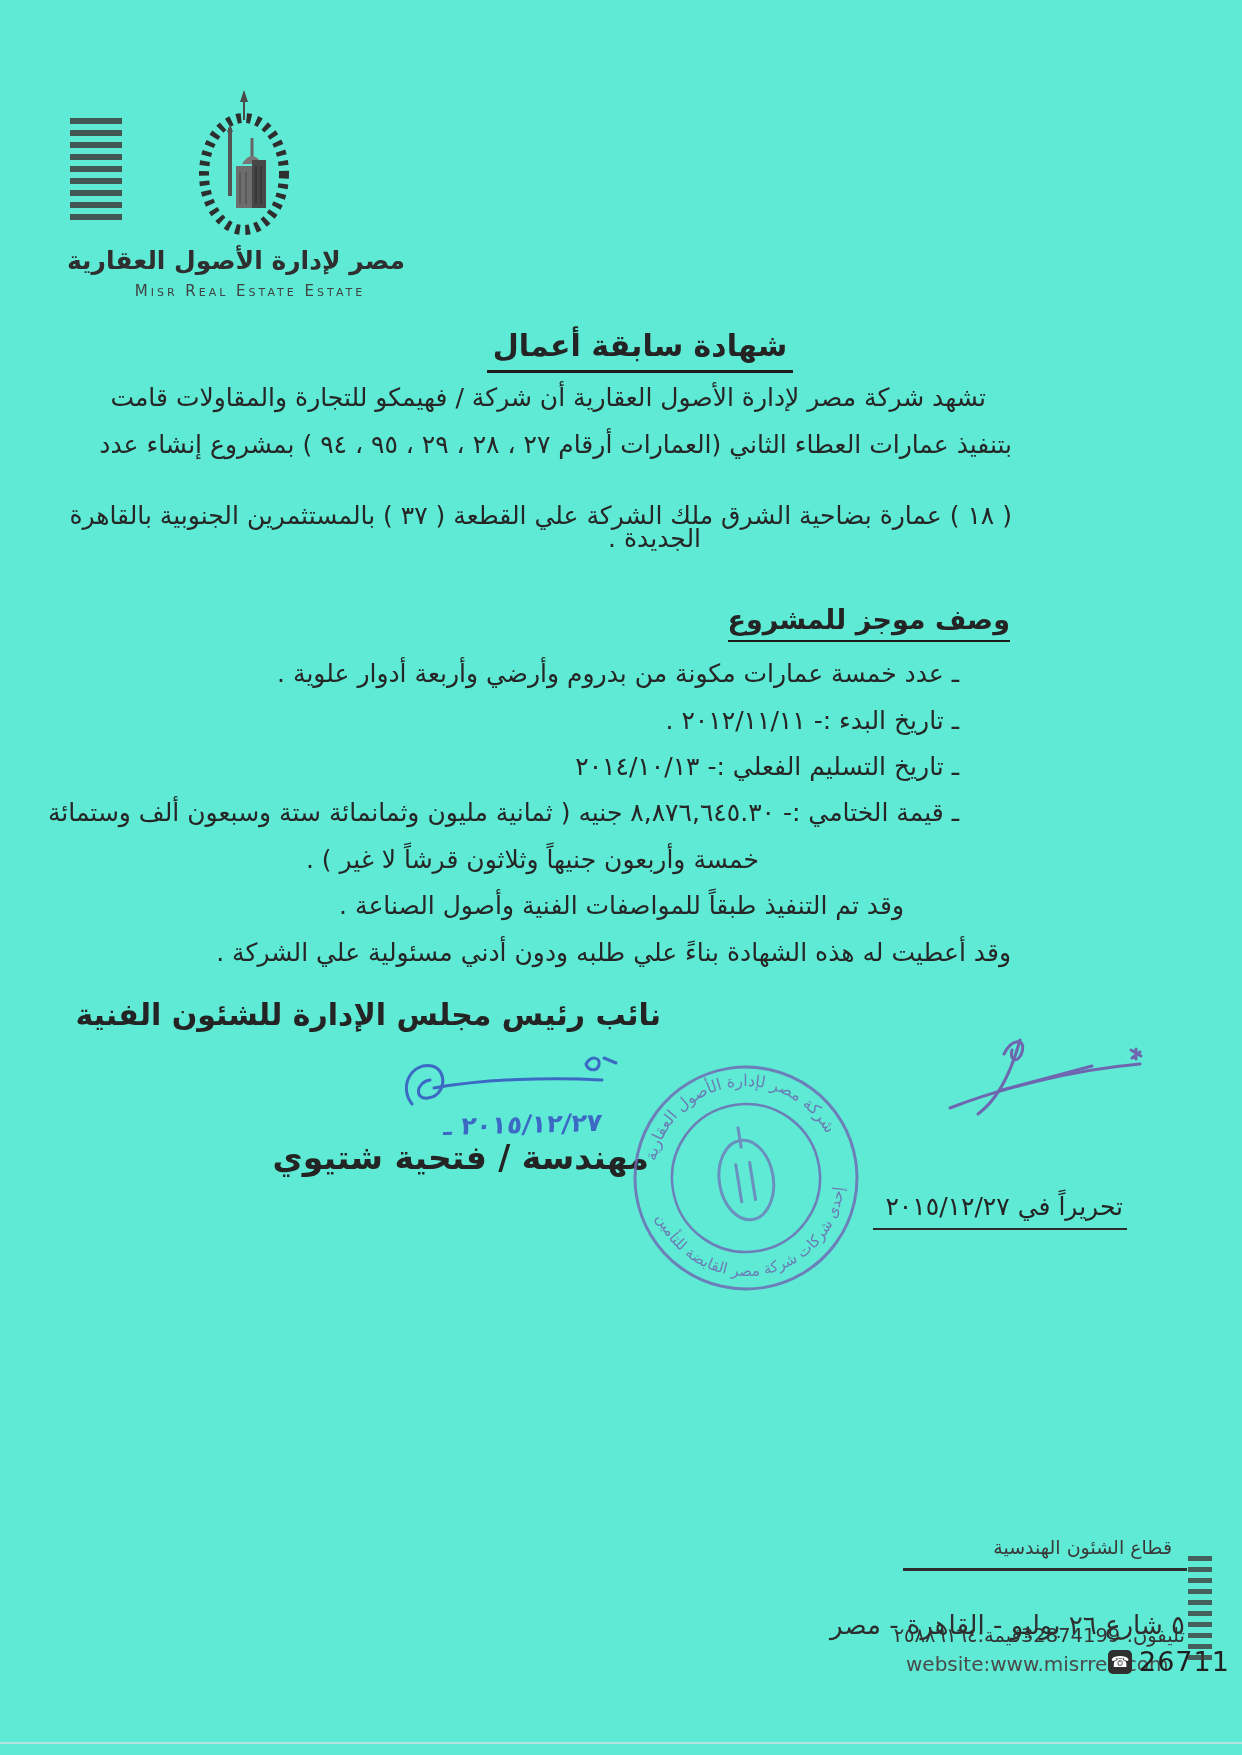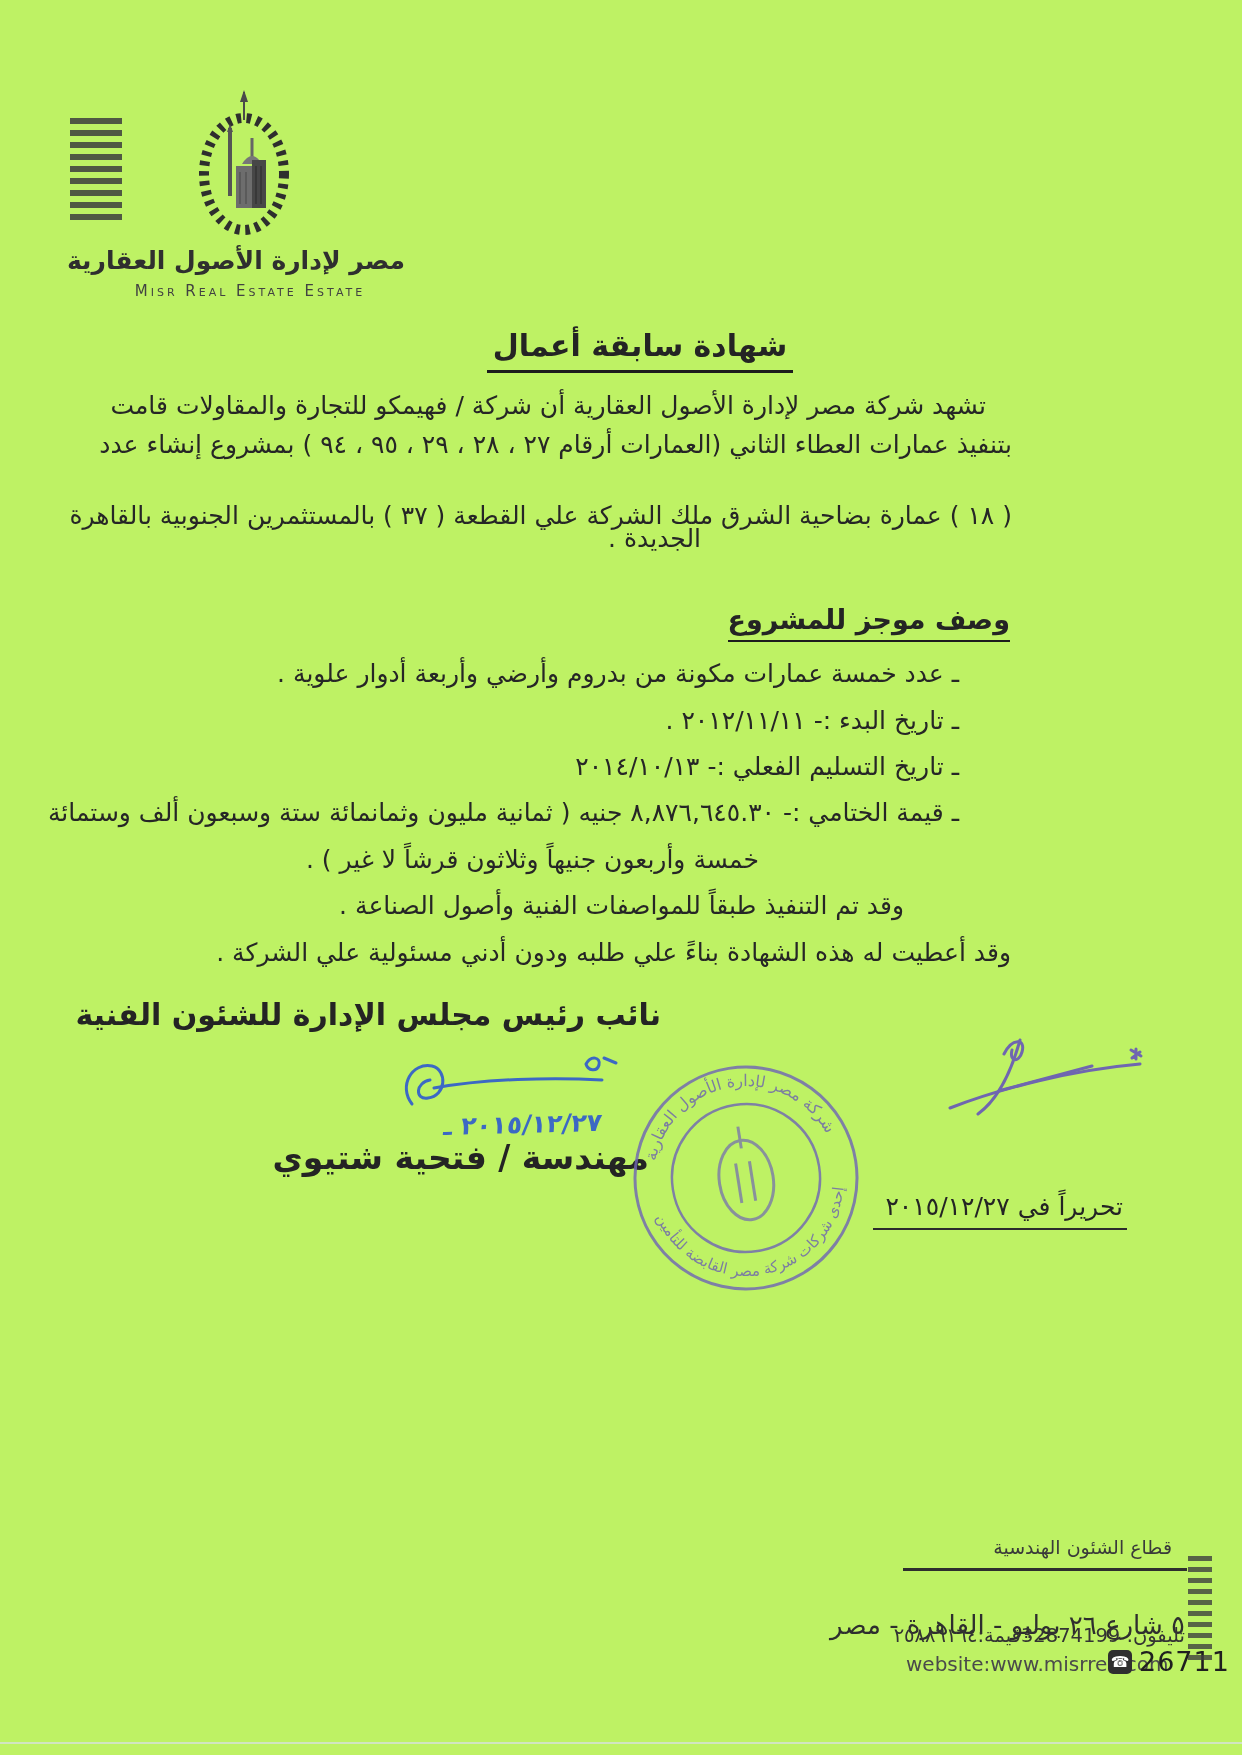--- a/index.html
+++ b/index.html
@@ -1,18 +1,18 @@
 <!DOCTYPE html>
 <html lang="ar" dir="rtl"><head>
 <meta charset="utf-8">
 <style>
   html,body{margin:0;padding:0;background:#e8e8e8;}
   .page{
     position:relative;width:1242px;height:1755px;margin:0 auto;
-    background:#bef264;overflow:hidden;direction:rtl;
+    background:#5eead4;overflow:hidden;direction:rtl;
     font-family:"DejaVu Sans",sans-serif;color:#242424;
   }
   .abs{position:absolute;white-space:nowrap;}
   .ltr{direction:ltr;unicode-bidi:embed;}
   
   .stripes-left span{display:block;width:52px;height:6px;margin-bottom:6px;background:#3d3d3d;opacity:.85;}
   .stripes-right span{display:block;width:24px;height:5px;margin-bottom:6px;background:#3f3f3f;opacity:.8;}
   
   .logo-ar{font-weight:bold;font-size:25px;color:#2f2f2f;text-align:center;}
   .logo-en{font-size:15px;letter-spacing:3px;color:#424242;text-align:center;font-variant:small-caps;}
@@ -68,21 +68,21 @@
     <line x1="62" y1="80" x2="62" y2="118" stroke="#333" stroke-width="1.5"></line>
     <line x1="67" y1="80" x2="67" y2="118" stroke="#333" stroke-width="1.5"></line>
   </svg>
   <div class="abs logo-ar" style="left:95px;top:246px;width:310px;">مصر لإدارة الأصول العقارية</div>
   <div class="abs logo-en ltr" style="left:95px;top:282px;width:310px;">Misr Real Estate Estate</div>
 
   <div class="abs title-wrap" style="left:440px;top:328px;width:400px;">
     <span class="title-inner">شهادة سابقة أعمال</span>
   </div>
 
-  <div class="abs line" style="top:383px;right:256px;margin-top:8px;">تشهد شركة مصر لإدارة الأصول العقارية أن شركة / فهيمكو للتجارة والمقاولات قامت</div>
+  <div class="abs line" style="top:383px;right:256px;">تشهد شركة مصر لإدارة الأصول العقارية أن شركة / فهيمكو للتجارة والمقاولات قامت</div>
   <div class="abs line" style="top:430px;right:230px;">بتنفيذ عمارات العطاء الثاني (العمارات أرقام ٢٧ ، ٢٨ ، ٢٩ ، ٩٥ ، ٩٤ ) بمشروع إنشاء عدد</div>
   <div class="abs line" style="top:501px;right:230px;">( ١٨ ) عمارة بضاحية الشرق ملك الشركة علي القطعة ( ٣٧ ) بالمستثمرين الجنوبية بالقاهرة</div>
   <div class="abs line" style="top:524px;right:541px;">الجديدة .</div>
 
   <div class="abs heading" style="top:604px;right:232px;">وصف موجز للمشروع</div>
   <div class="abs line" style="top:659px;right:283px;">ـ عدد خمسة عمارات مكونة من بدروم وأرضي وأربعة أدوار علوية .</div>
   <div class="abs line" style="top:706px;right:283px;">ـ تاريخ البدء :- ٢٠١٢/١١/١١ .</div>
   <div class="abs line" style="top:752px;right:283px;">ـ تاريخ التسليم الفعلي :-  ٢٠١٤/١٠/١٣</div>
   <div class="abs line" style="top:798px;right:283px;">ـ قيمة الختامي :- ٨,٨٧٦,٦٤٥.٣٠ جنيه ( ثمانية مليون وثمانمائة ستة وسبعون ألف وستمائة</div>
   <div class="abs line" style="top:845px;right:483px;">خمسة وأربعون جنيهاً وثلاثون قرشاً لا غير ) .</div>

